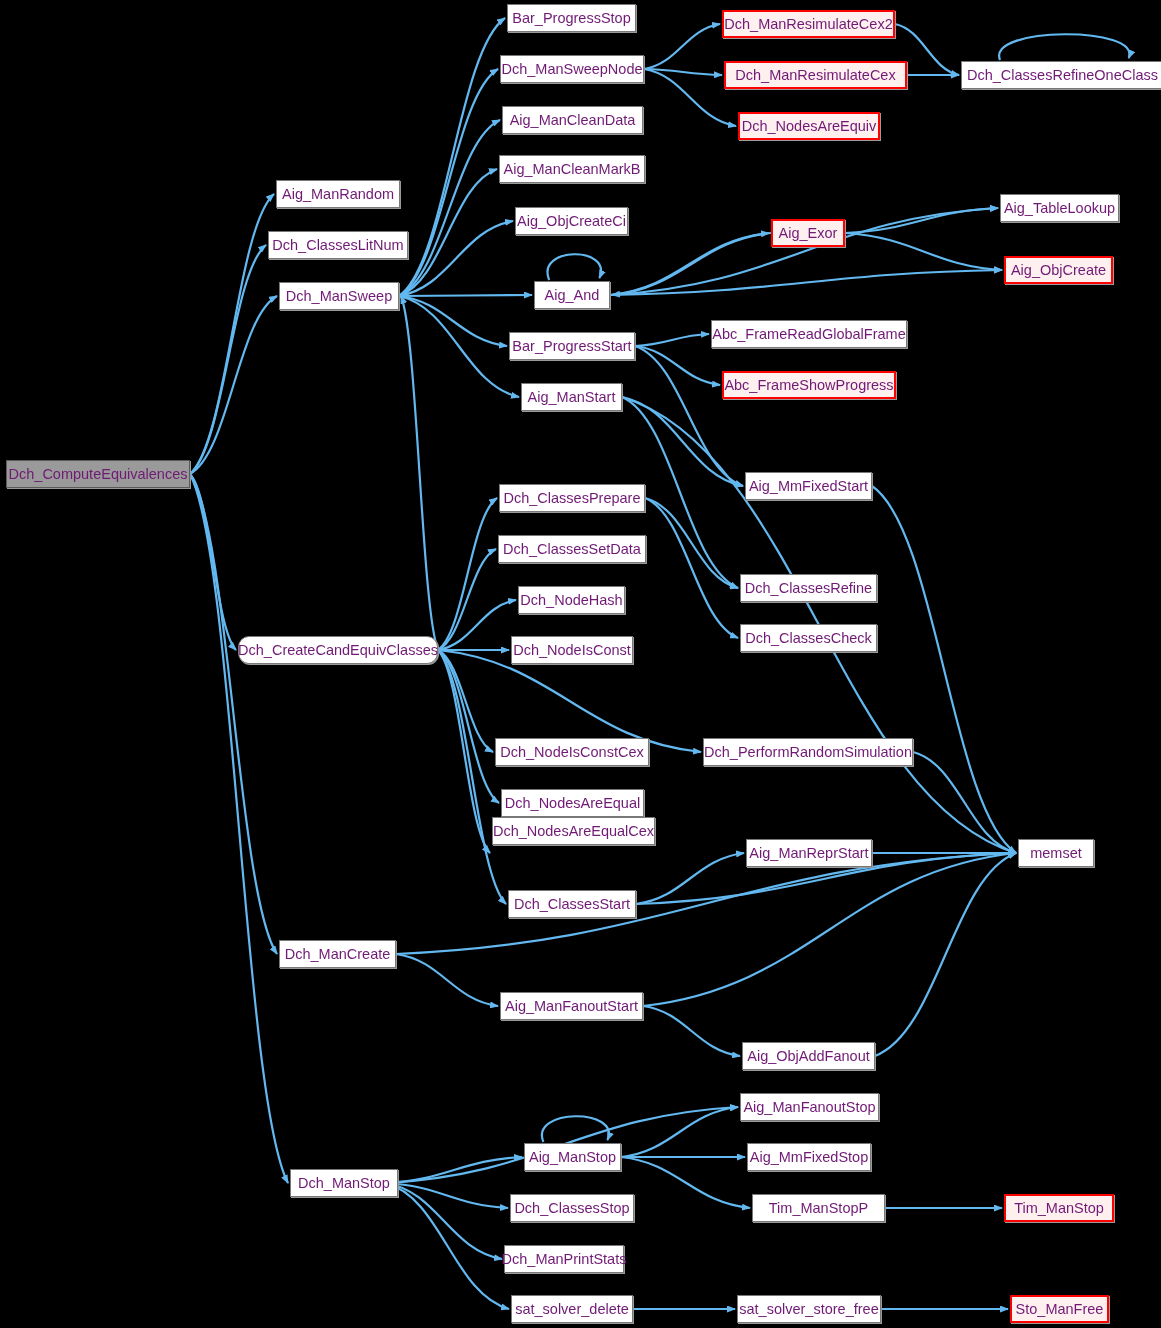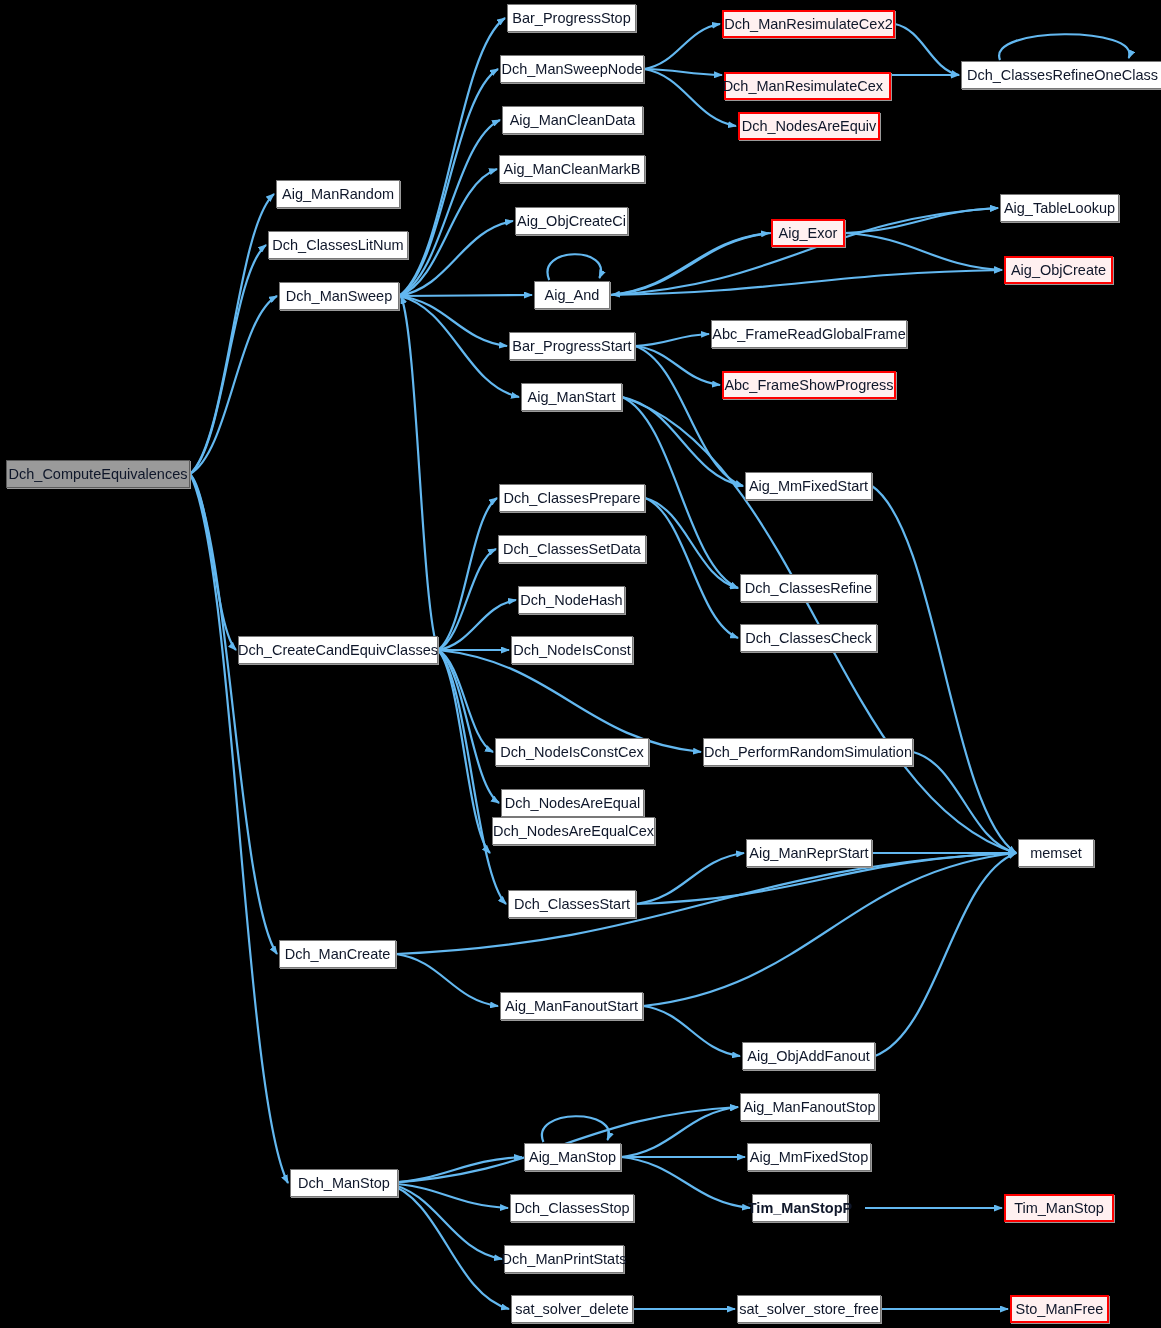--- a/index.html
+++ b/index.html
@@ -24,21 +24,21 @@
   }
   .node {
     position: absolute;
     box-sizing: border-box;
     display: flex;
     align-items: center;
     justify-content: center;
     height: 28px;
     border: 1px solid #787878;
     background: #ffffff;
-    color: #0f172a;
+    color: #701a75;
     font-size: 14.5px;
     line-height: 1;
     white-space: nowrap;
     padding: 0 6px;
     box-shadow: 1px 1px 0 0 #9a9a9a;
   }
   .node.red {
     border: 2px solid #ff0000;
     background: #fff0f0;
   }
@@ -160,21 +160,21 @@
       </div>
       <div class="node" style="left: 509px; top: 332px; width: 126px;">
         <span>Bar_ProgressStart</span>
       </div>
       <div class="node" style="left: 521px; top: 383px; width: 101px;">
         <span>Aig_ManStart</span>
       </div>
       <div class="node red" style="left: 722px; top: 10px; width: 173px;">
         <span>Dch_ManResimulateCex2</span>
       </div>
-      <div class="node red" style="left: 724px; top: 72px; width: 167px; justify-content: flex-end;">
+      <div class="node red" style="left: 724px; top: 61px; width: 183px;">
         <span>Dch_ManResimulateCex</span>
       </div>
       <div class="node red" style="left: 738px; top: 112px; width: 142px;">
         <span>Dch_NodesAreEquiv</span>
       </div>
       <div class="node" style="left: 961px; top: 61px; width: 203px; justify-content: center;">
         <span>Dch_ClassesRefineOneClass</span>
       </div>
       <div class="node" style="left: 1000px; top: 194px; width: 119px;">
         <span>Aig_TableLookup</span>
@@ -205,21 +205,21 @@
       </div>
       <div class="node" style="left: 511px; top: 636px; width: 122px;">
         <span>Dch_NodeIsConst</span>
       </div>
       <div class="node" style="left: 740px; top: 574px; width: 137px;">
         <span>Dch_ClassesRefine</span>
       </div>
       <div class="node" style="left: 740px; top: 624px; width: 137px;">
         <span>Dch_ClassesCheck</span>
       </div>
-      <div class="node" style="left: 238px; top: 636px; width: 200px;">
+      <div class="node" style="left: 238px; top: 636px; width: 200px; border-radius: 11px;">
         <span>Dch_CreateCandEquivClasses</span>
       </div>
       <div class="node" style="left: 495px; top: 738px; width: 154px;">
         <span>Dch_NodeIsConstCex</span>
       </div>
       <div class="node" style="left: 703px; top: 738px; width: 210px;">
         <span>Dch_PerformRandomSimulation</span>
       </div>
       <div class="node" style="left: 501px; top: 789px; width: 143px;">
         <span>Dch_NodesAreEqual</span>
@@ -253,21 +253,21 @@
       </div>
       <div class="node" style="left: 747px; top: 1143px; width: 124px;">
         <span>Aig_MmFixedStop</span>
       </div>
       <div class="node" style="left: 290px; top: 1169px; width: 108px;">
         <span>Dch_ManStop</span>
       </div>
       <div class="node" style="left: 510px; top: 1194px; width: 124px;">
         <span>Dch_ClassesStop</span>
       </div>
-      <div class="node" style="left: 752px; top: 1194px; width: 96px; font-weight: bold;">
+      <div class="node" style="left: 752px; top: 1194px; width: 133px;">
         <span>Tim_ManStopP</span>
       </div>
       <div class="node red" style="left: 1004px; top: 1194px; width: 110px; text-align: right;">
         <span>Tim_ManStop</span>
       </div>
       <div class="node" style="left: 504px; top: 1245px; width: 120px;">
         <span>Dch_ManPrintStats</span>
       </div>
       <div class="node" style="left: 511px; top: 1295px; width: 122px;">
         <span>sat_solver_delete</span>

